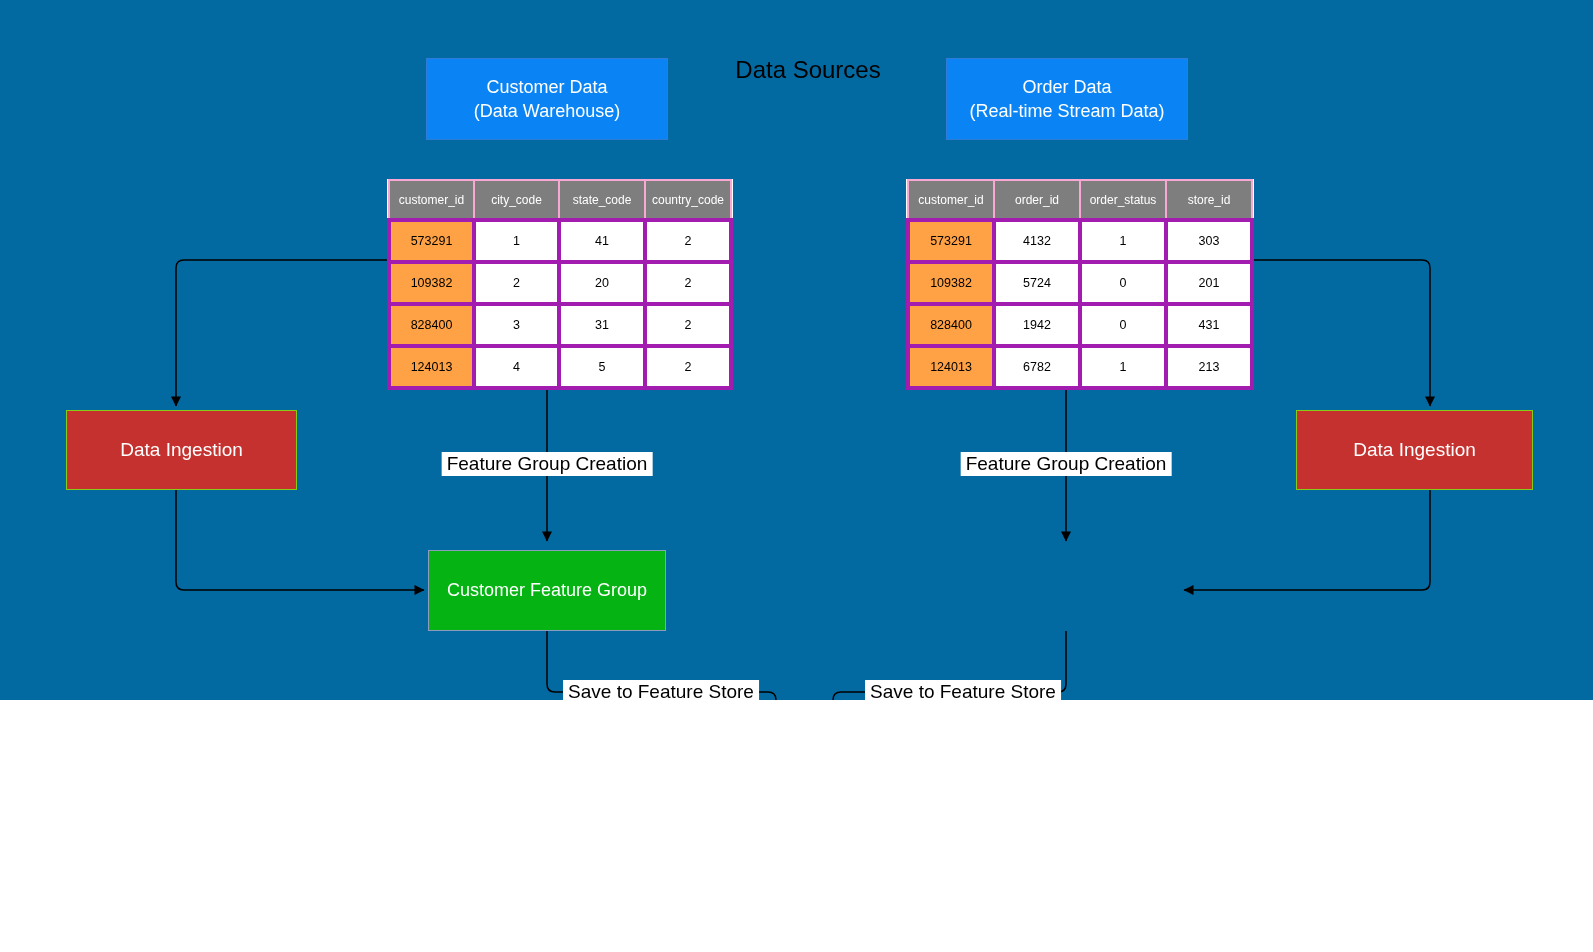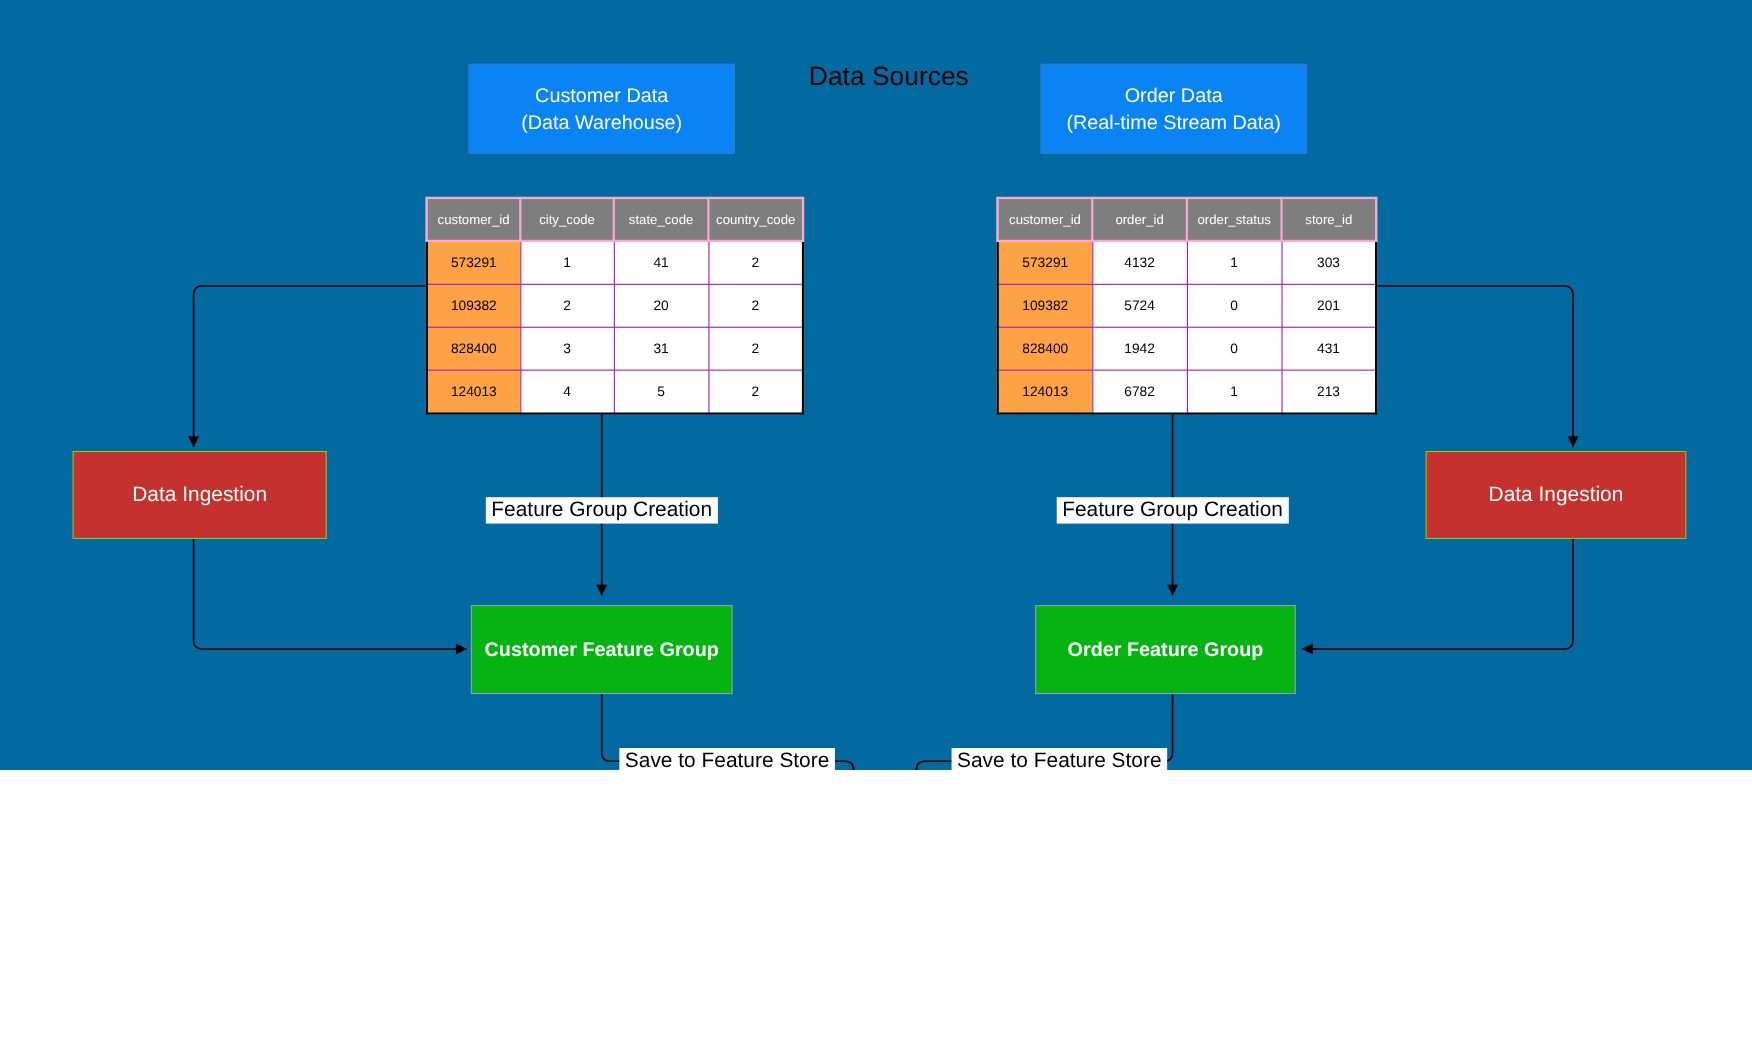--- a/index.html
+++ b/index.html
@@ -4,31 +4,31 @@
 <style>
   html,body{margin:0;padding:0;background:#ffffff;}
   body{font-family:"Liberation Sans", sans-serif;}
   .canvas{position:relative;width:1593px;height:700px;background:#0369a1;overflow:hidden;}
   .edges{position:absolute;left:0;top:0;width:1593px;height:952px;}
 
   .node{position:absolute;display:flex;flex-direction:column;align-items:center;justify-content:center;
         text-align:center;color:#fff;box-sizing:border-box;}
   .source{background:var(--source_blue,#0a84f4);border:1px solid #2f7cd6;font-size:18px;line-height:24px;}
   .ingestion{background:var(--ingestion_red,#c4312e);border:1px solid #84cc16;font-size:19px;}
-  .fgroup{background:var(--feature_green,#05b312);border:1px solid #8c9cc0;font-size:18px;font-weight:bold;}
+  .fgroup{background:var(--feature_green,#05b312);border:1px solid #8c9cc0;font-size:18px;}
 
   .title{position:absolute;transform:translate(-50%,-50%);font-size:24px;color:#000;white-space:nowrap;}
   .edge-label{position:absolute;transform:translate(-50%,-50%);background:#fff;padding:1px 5px;
               font-size:19px;color:#000;white-space:nowrap;}
   .store-label{position:absolute;transform:translate(-50%,-50%);color:#fff;font-size:19px;white-space:nowrap;}
 
   table.dtable{position:absolute;border-collapse:collapse;table-layout:fixed;background:#fff;border:2px solid #000;}
   table.dtable th{background:var(--header_gray,#7e7e7e);color:#fff;font-weight:normal;font-size:12px;
                   height:37px;border:2px solid #f9a8d4;text-align:center;padding:0 2px;}
-  table.dtable td{font-size:12.5px;color:#000;height:38px;border:1px solid #a21caf;text-align:center;padding:0;}
+  table.dtable td{font-size:12.5px;color:#000;height:38px;border:4px solid #a21caf;text-align:center;padding:0;}
   table.dtable td.key{background:var(--key_orange,#ffa245);}
 </style>
 </head>
 <body>
 
 <div class="canvas">
 
   <svg class="edges" viewBox="0 0 1593 952" width="1593" height="952">
     <defs>
       <marker id="arr" markerUnits="userSpaceOnUse" markerWidth="12" markerHeight="12" refX="10.5" refY="6" orient="auto">
@@ -142,22 +142,19 @@
   <div class="node ingestion" style="left:1296px;top:410px;width:237px;height:80px;">
     <div>Data Ingestion</div>
   </div>
 
   <div class="edge-label" style="left:547px;top:464px;">Feature Group Creation</div>
   <div class="edge-label" style="left:1066px;top:464px;">Feature Group Creation</div>
 
   <div class="node fgroup" style="left:428px;top:550px;width:238px;height:81px;">
     <div>Customer Feature Group</div>
   </div>
-  <div class="node fgroup" style="left:941px;top:550px;width:237px;height:81px;">
-    <div>Order Feature Group</div>
-  </div>
 
   <div class="edge-label" style="left:661px;top:692px;">Save to Feature Store</div>
   <div class="edge-label" style="left:963px;top:692px;">Save to Feature Store</div>
 
   <div class="store-label" style="left:806px;top:857px;font-style:italic;">Feature Store</div>
 
 </div>
 
 </body></html>

